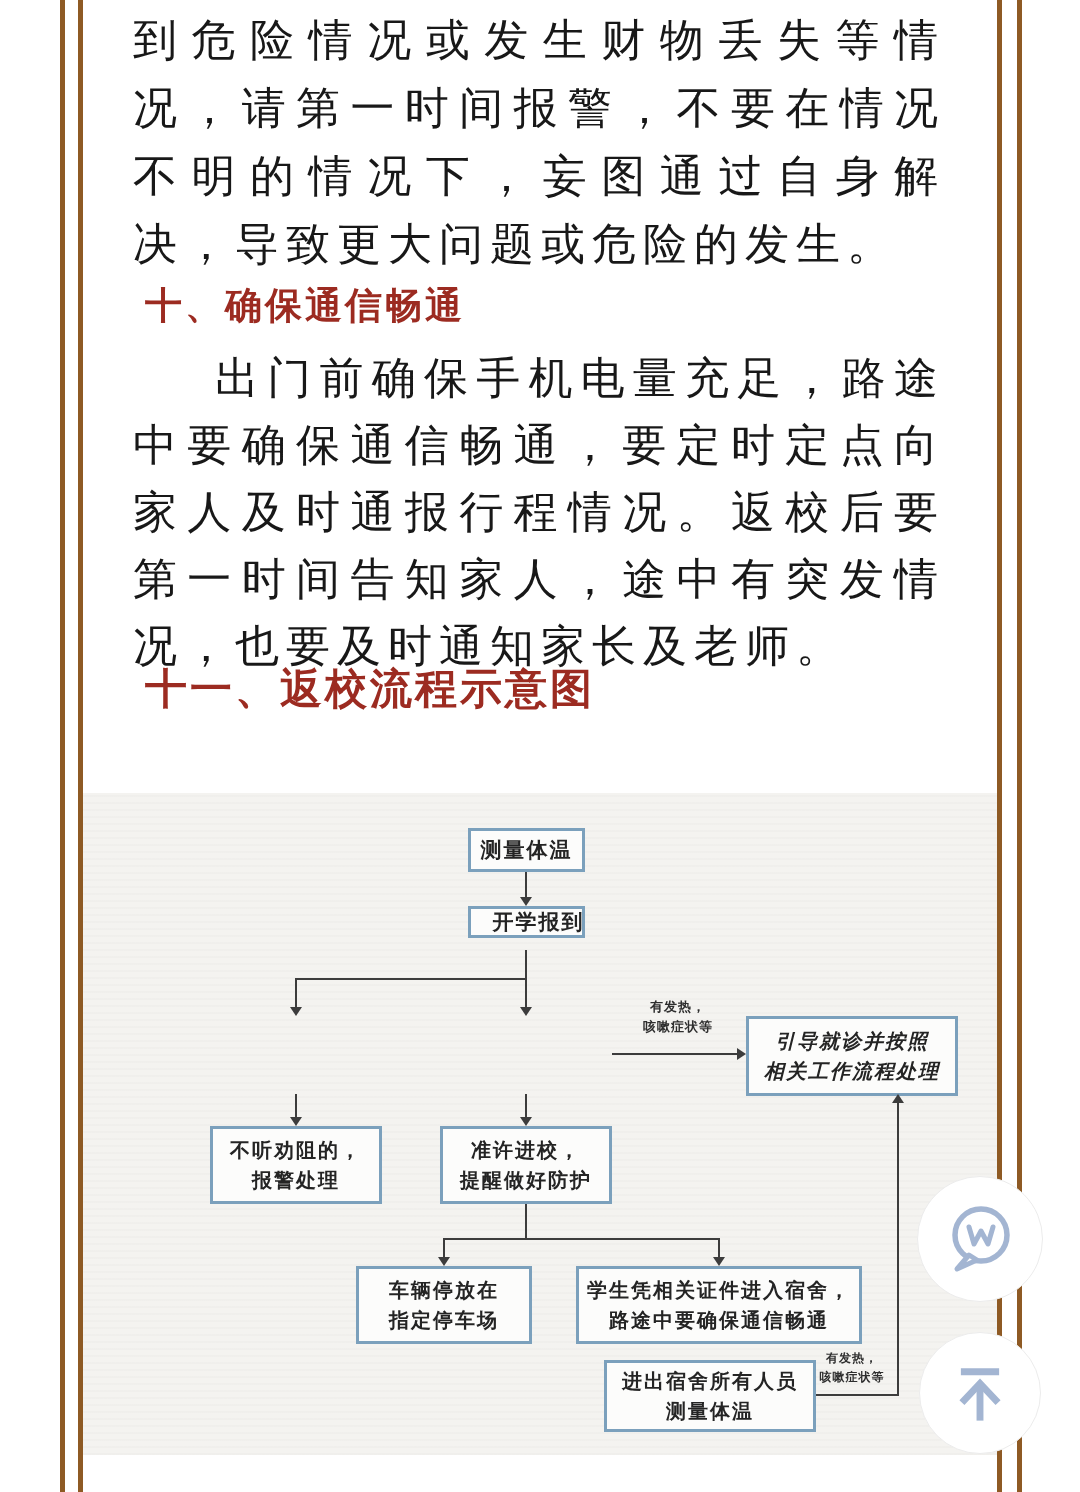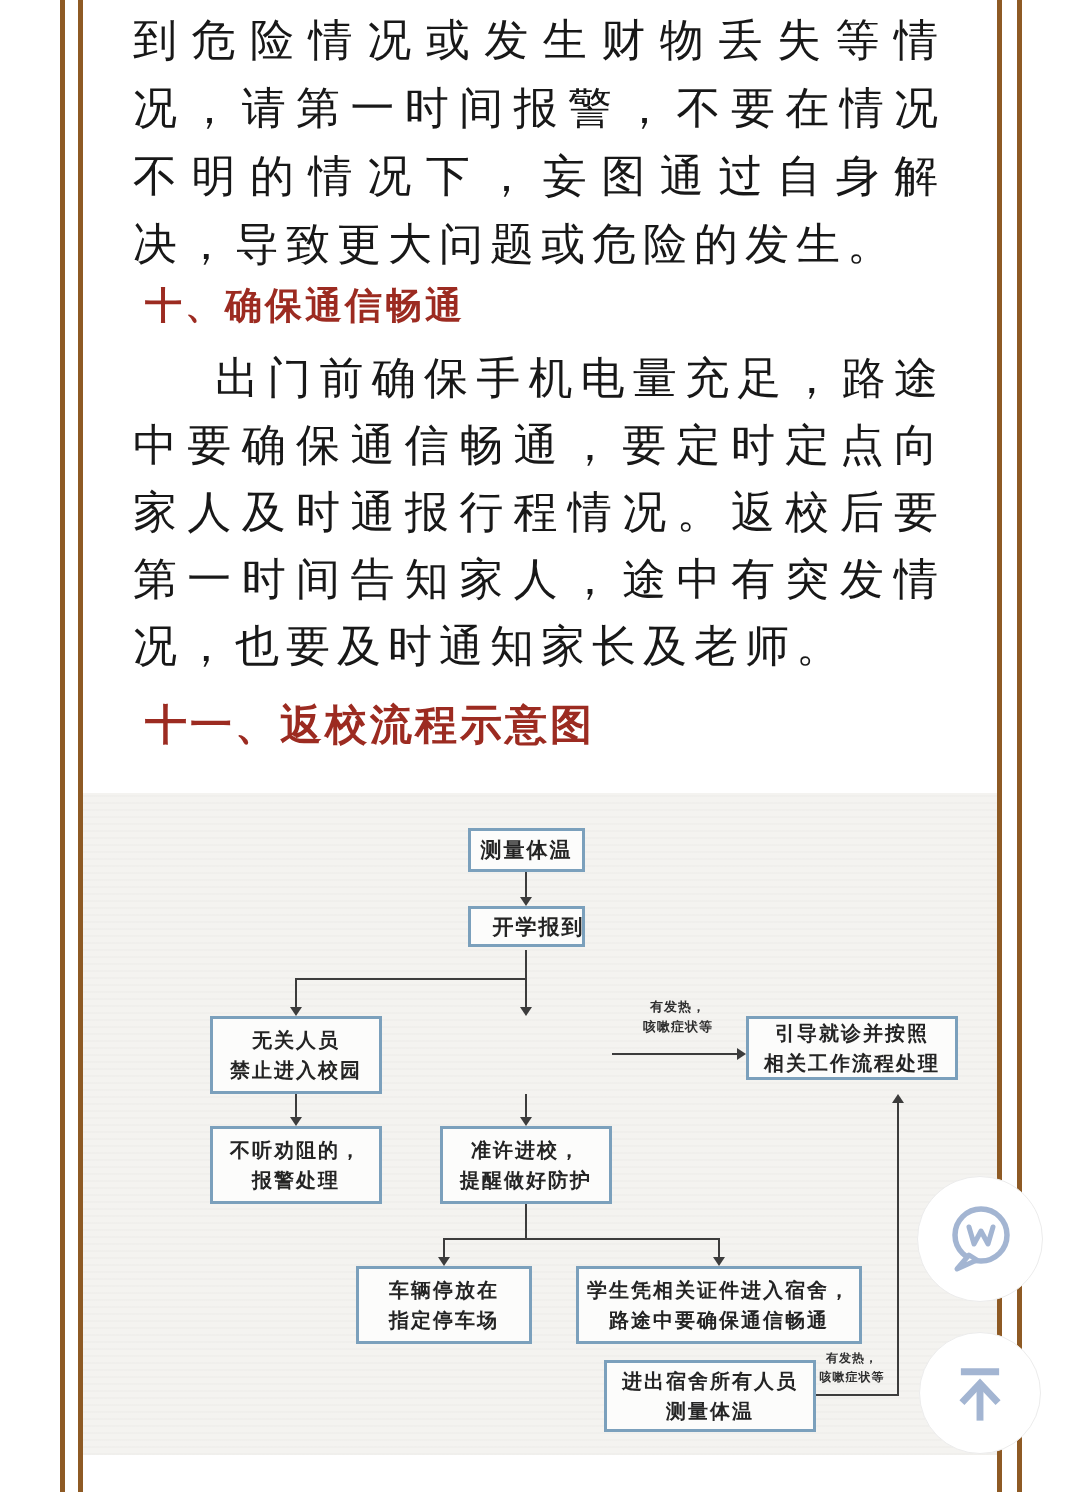--- a/index.html
+++ b/index.html
@@ -18,21 +18,21 @@
     font-size:44px;line-height:68px;letter-spacing:7px;
     text-align:justify;text-justify:inter-character;z-index:2;
   }
   .para.p1{top:6px;}
   .para.p2{top:344px;line-height:67px;text-indent:82px;}
   .heading{
     position:absolute;left:133px;color:#9c2b21;font-weight:700;
     letter-spacing:3px;z-index:2;white-space:nowrap;margin-left:12px;
   }
   .heading.h10{top:283px;font-size:37px;line-height:46px;}
-  .heading.h11{top:698px;font-size:42px;line-height:54px;}
+  .heading.h11{top:662px;font-size:42px;line-height:54px;}
 
   
   .flowchart{
     position:absolute;left:83px;top:793px;width:914px;height:662px;
     background:#f4f3f0;
     background-image:repeating-linear-gradient(0deg,rgba(0,0,0,0.015) 0 2px,transparent 2px 7px);
     z-index:1;
   }
   .fc-box{
     position:absolute;box-sizing:border-box;background:#fcfcfb;
@@ -71,28 +71,24 @@
 <div class="para p1">到危险情况或发生财物丢失等情况，请第一时间报警，不要在情况不明的情况下，妄图通过自身解决，导致更大问题或危险的发生。</div>
 <div class="heading h10">十、确保通信畅通</div>
 <div class="para p2">出门前确保手机电量充足，路途中要确保通信畅通，要定时定点向家人及时通报行程情况。返校后要第一时间告知家人，途中有突发情况，也要及时通知家长及老师。</div>
 <div class="heading h11">十一、返校流程示意图</div>
 
 <div class="flowchart">
 
   <div class="fc-box small" style="left:385px;top:35px;width:117px;height:44px;">
     <div>测量体温</div>
   </div>
-  <div class="fc-box small" style="left:385px;top:113px;width:117px;height:41px;padding-left:24px;">
+  <div class="fc-box small" style="left:385px;top:113px;width:117px;height:32px;padding-left:24px;">
     <div>开学报到</div>
   </div>
-  <div class="fc-box" style="left:127px;top:223px;width:172px;height:78px;">
-    <div>无关人员</div>
-    <div>禁止进入校园</div>
-  </div>
-  <div class="fc-box" style="left:663px;top:223px;width:212px;height:64px;">
+  <div class="fc-box" style="left:663px;top:223px;width:212px;height:80px;font-style:italic;">
     <div>引导就诊并按照</div>
     <div>相关工作流程处理</div>
   </div>
   <div class="fc-box" style="left:127px;top:333px;width:172px;height:78px;">
     <div>不听劝阻的，</div>
     <div>报警处理</div>
   </div>
   <div class="fc-box" style="left:357px;top:333px;width:172px;height:78px;">
     <div>准许进校，</div>
     <div>提醒做好防护</div>

